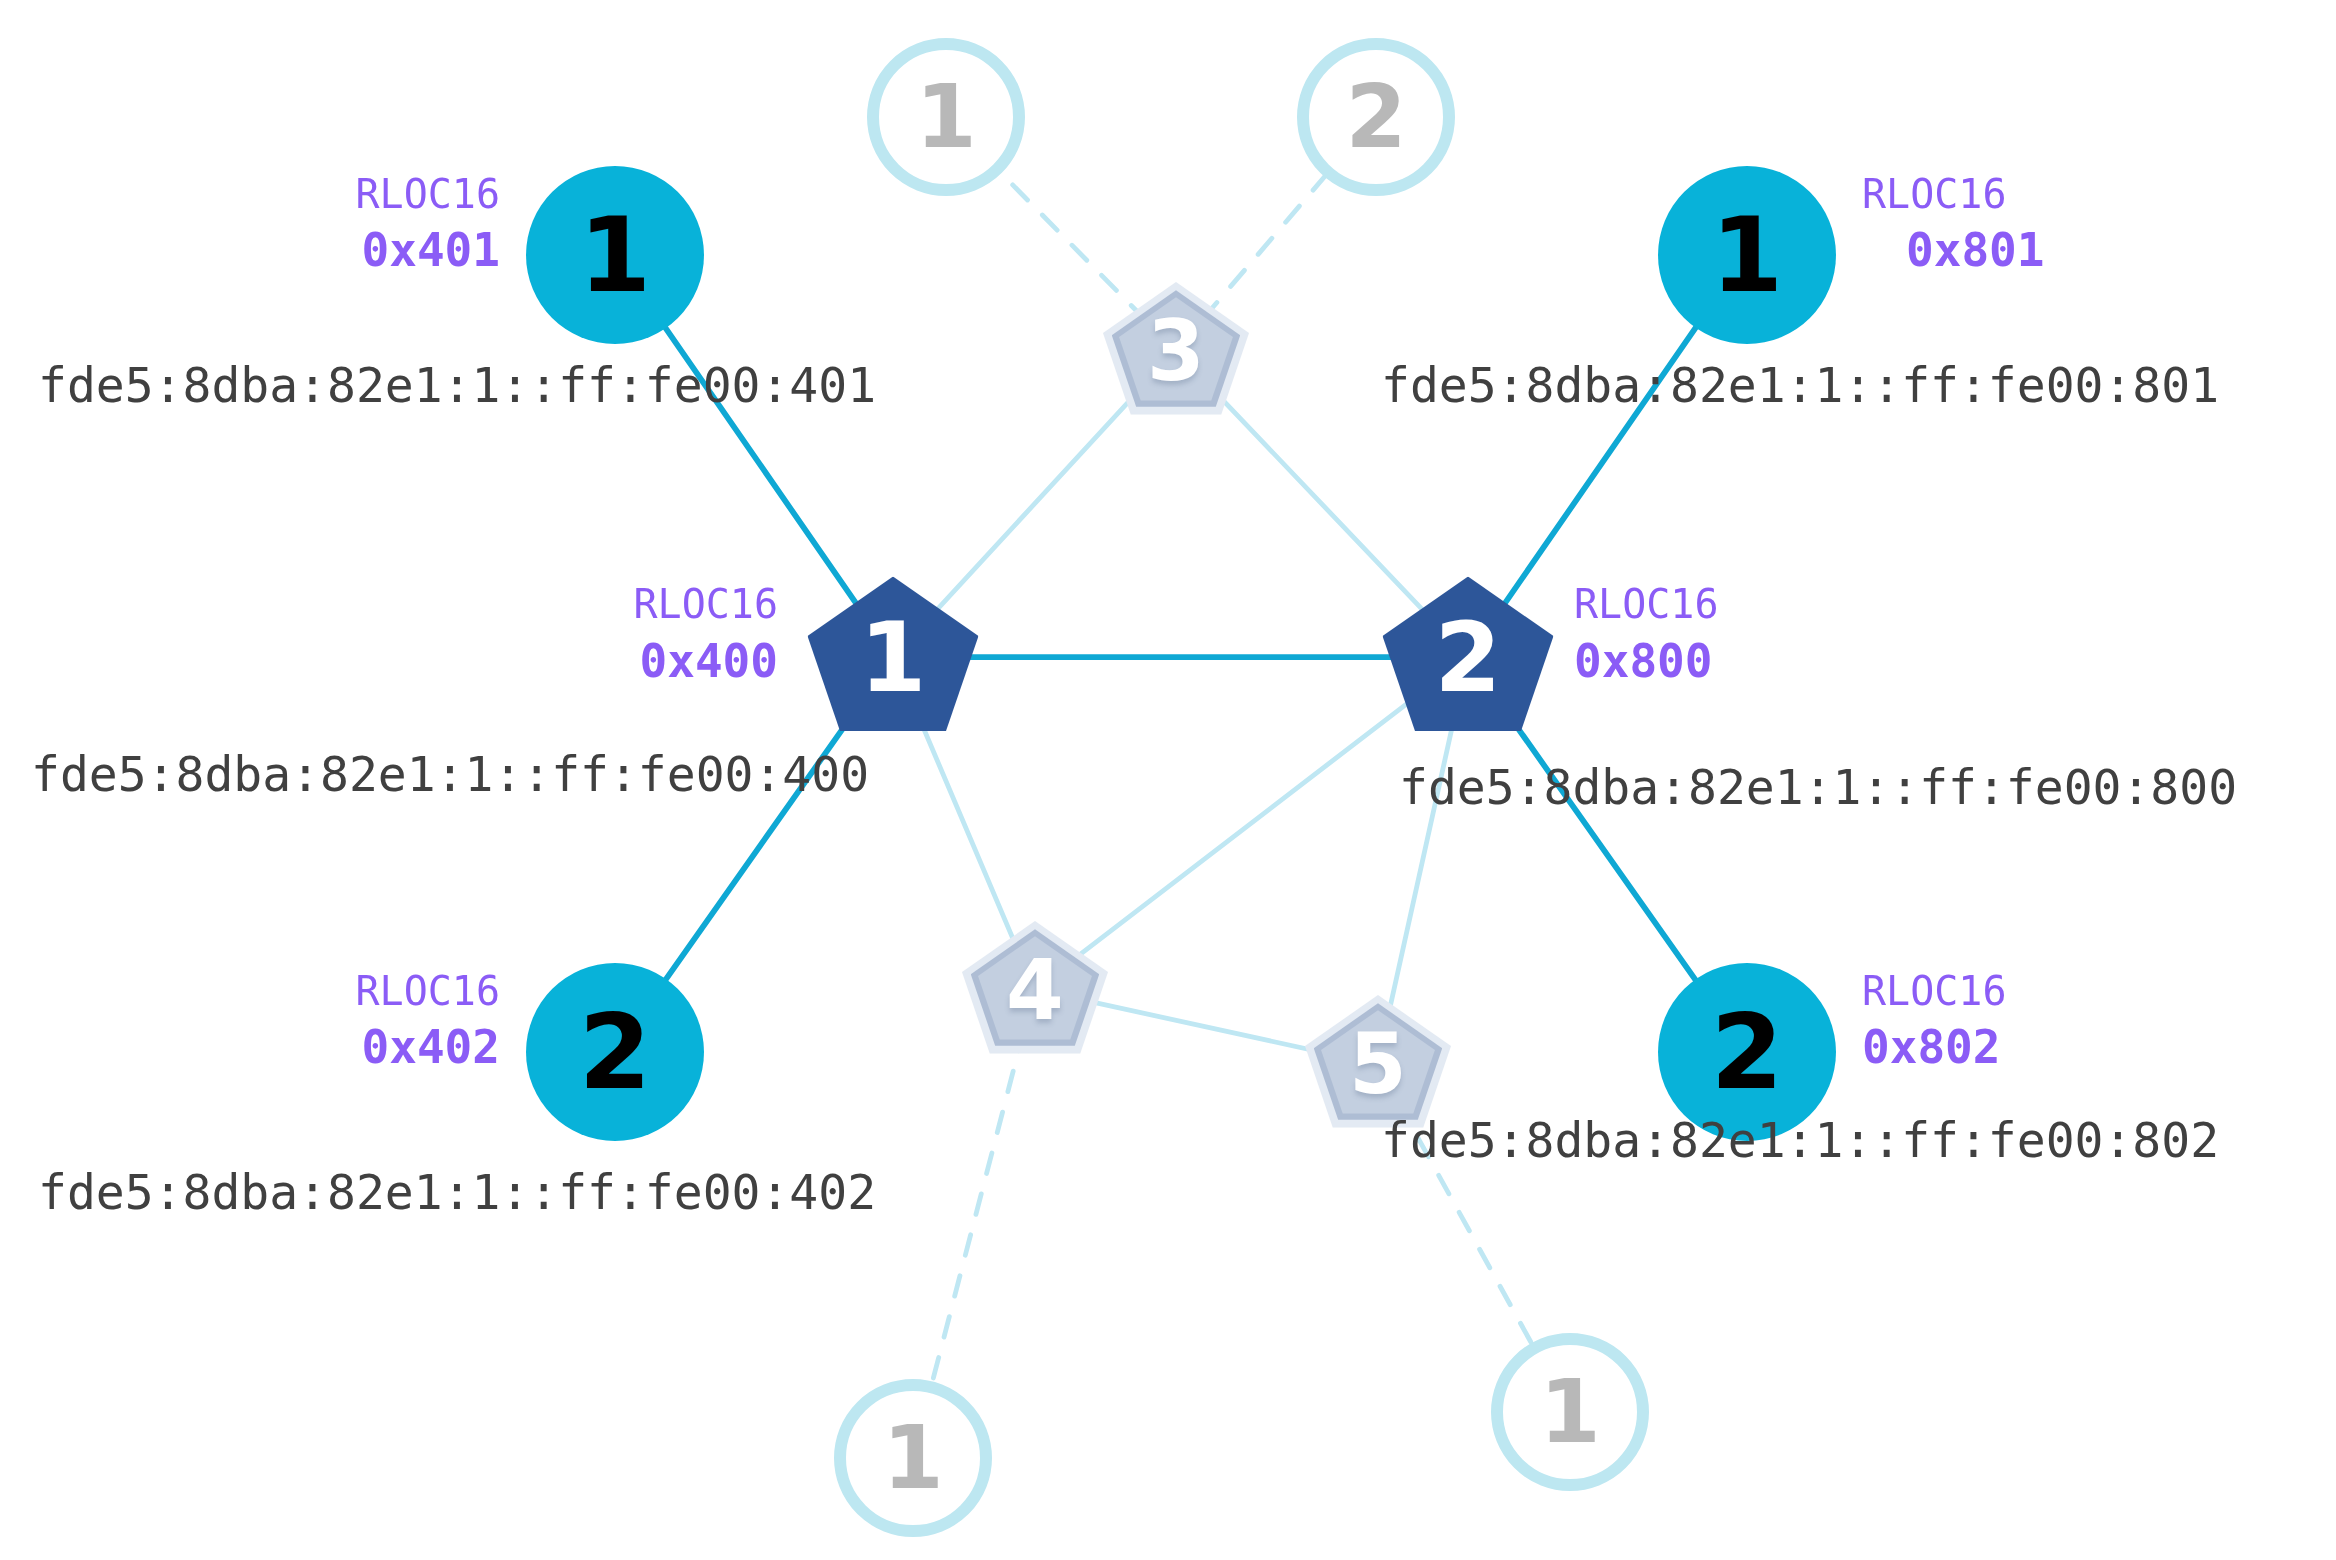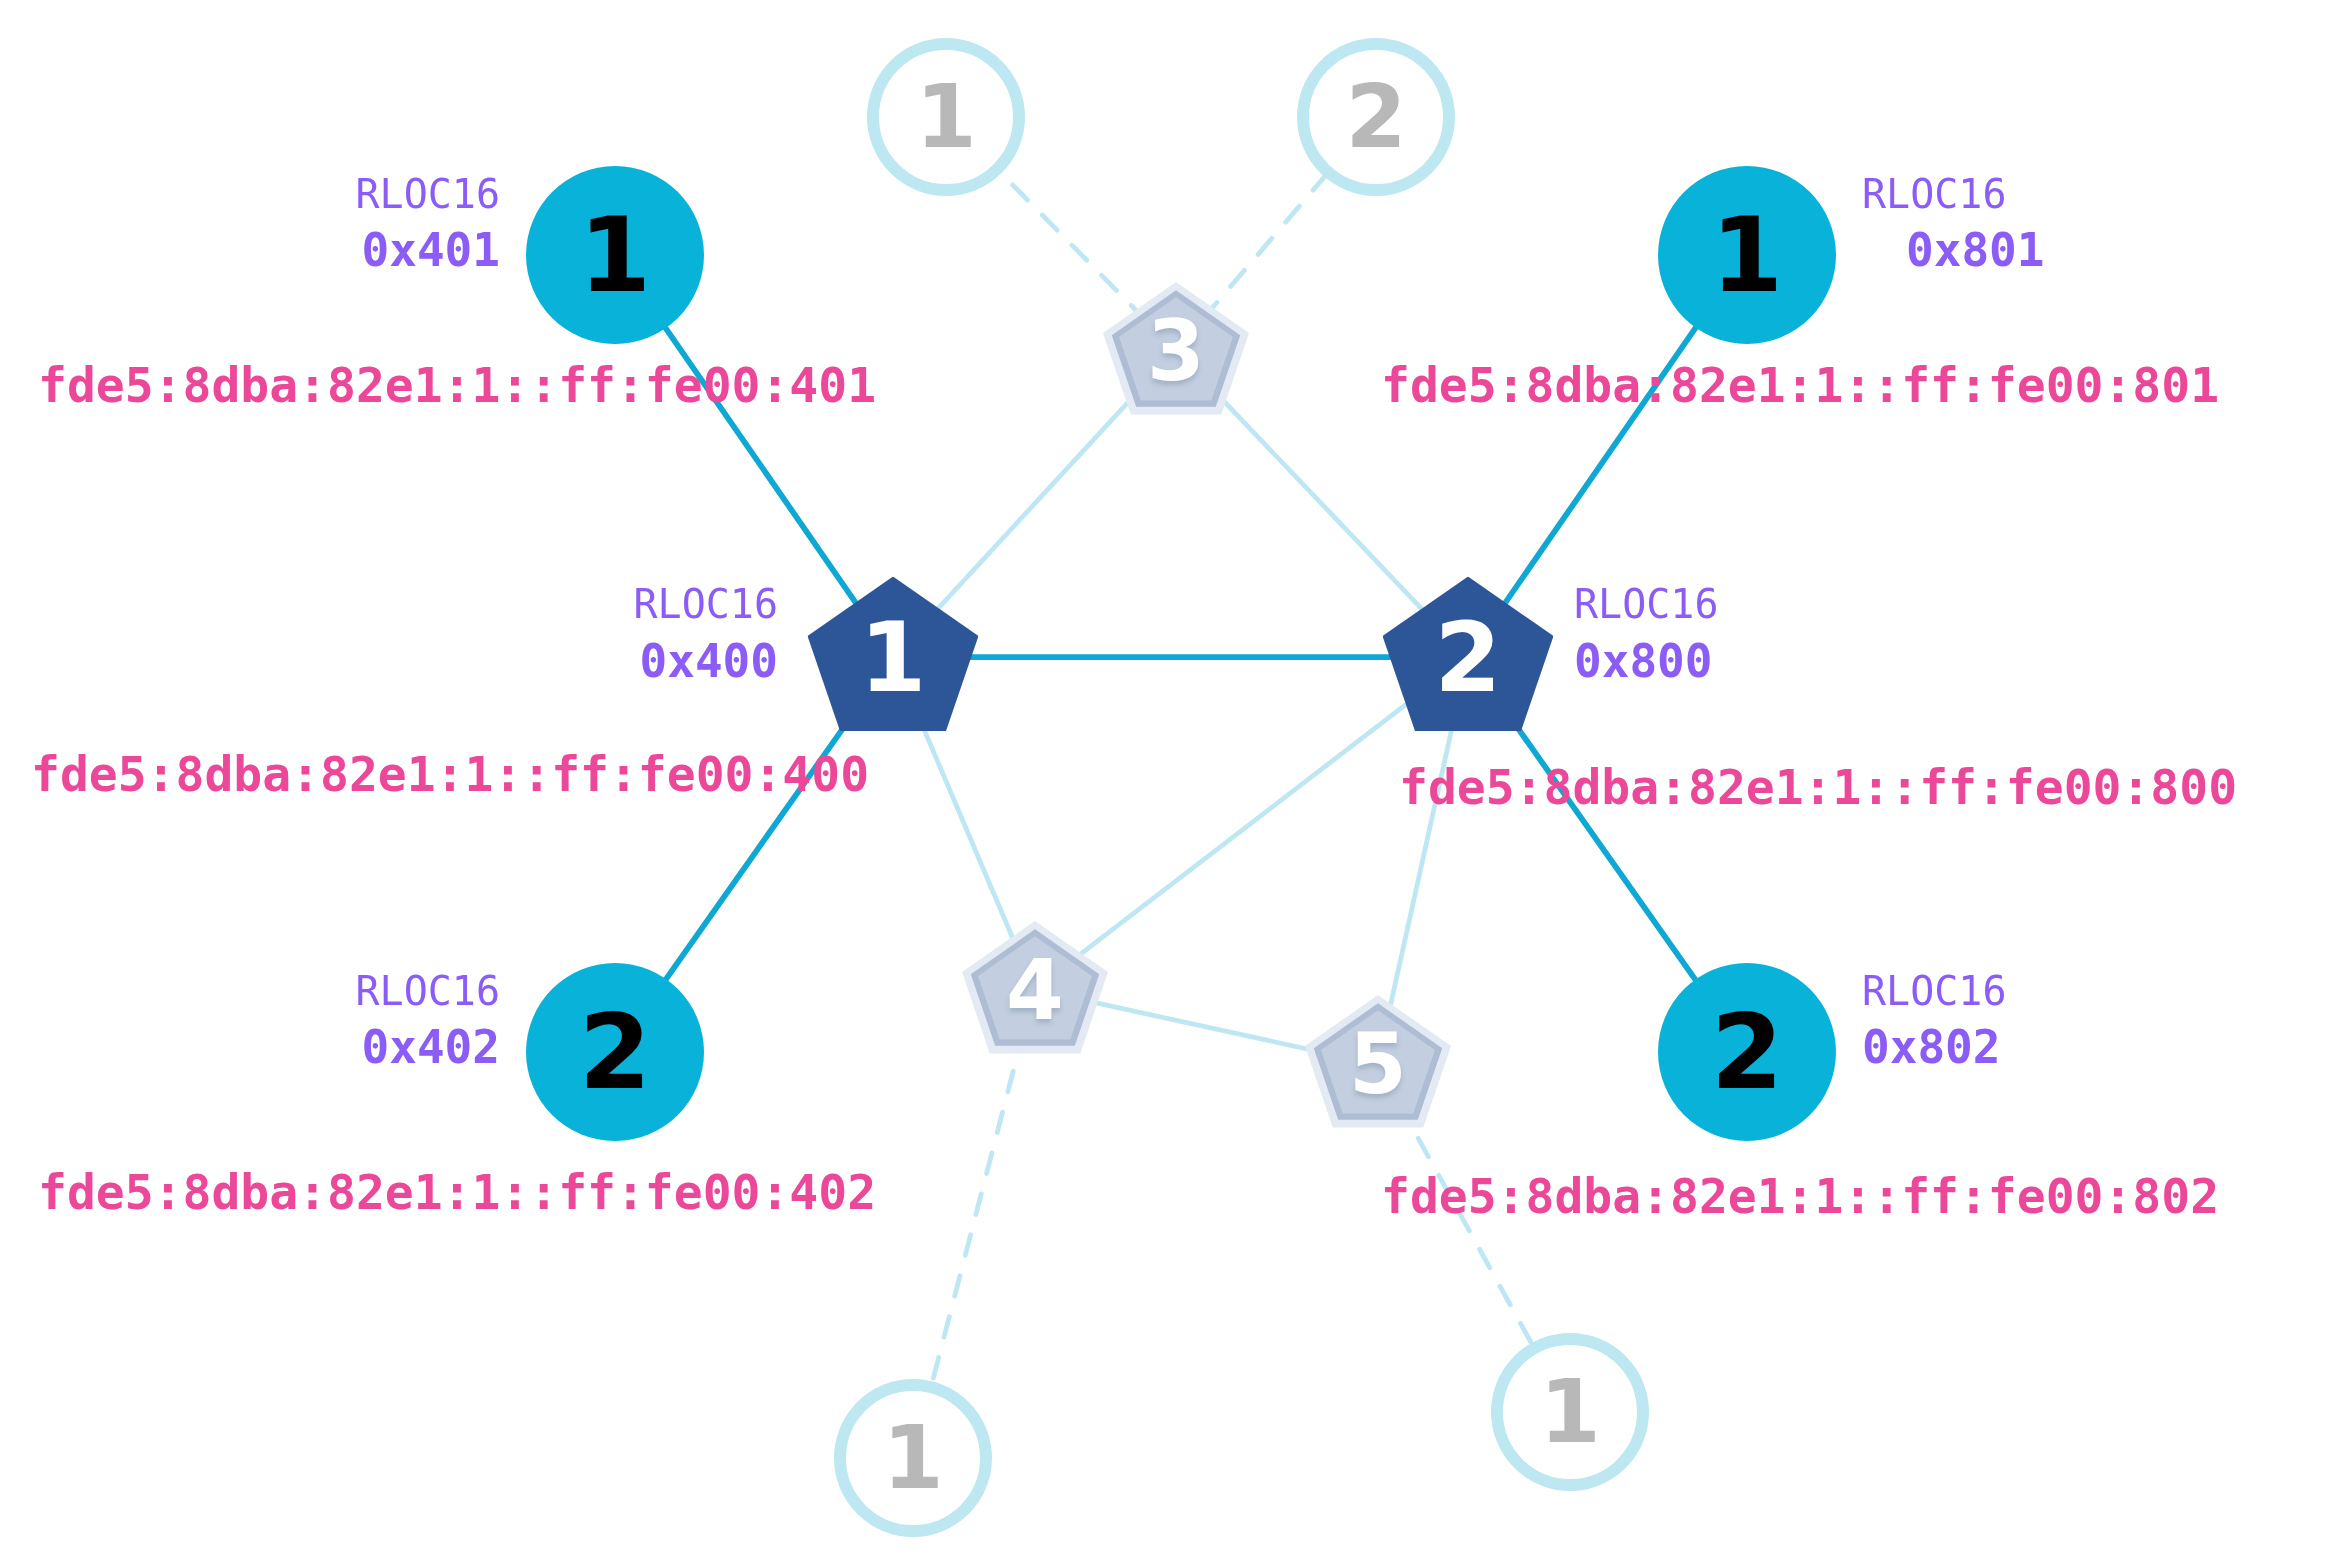--- a/index.html
+++ b/index.html
@@ -43,21 +43,21 @@
         background:#aebdd4;clip-path:polygon(50% 0%,100% 37%,81% 96%,19% 96%,0% 37%);}
   .ghost-pent .inner{position:absolute;left:11%;top:11%;width:78%;height:78%;z-index:3;
         background:#c3cfe0;clip-path:polygon(50% 0%,100% 37%,81% 96%,19% 96%,0% 37%);}
   .ghost-pent .glyph{color:#ffffff;font-size:83px;z-index:4;
         text-shadow:0 3.8px 4.8px rgba(90,110,140,0.30);}
 
   
   .lbl{position:absolute;color:#8b5cf6;white-space:pre;}
   .lbl-rloc16{font-size:40px;}
   .lbl-addr-val{font-size:46px;font-weight:bold;}
-  .lbl-ipv6{font-size:48px;color:#ec4899;font-weight:bold;}
+  .lbl-ipv6{font-size:48px;color:#404040;}
   .ta-right{transform:translateX(-100%);}
 </style>
 </head>
 <body>
 
 <div id="stage">
   <svg class="links" viewBox="0 0 2432 1624" xmlns="http://www.w3.org/2000/svg">
       <line x1="640" y1="265" x2="930" y2="684" stroke="#0fa8d4" stroke-width="6" stroke-linecap="round"></line>
       <line x1="640" y1="1095" x2="930" y2="684" stroke="#0fa8d4" stroke-width="6" stroke-linecap="round"></line>
       <line x1="1818" y1="265" x2="1528" y2="684" stroke="#0fa8d4" stroke-width="6" stroke-linecap="round"></line>
@@ -147,16 +147,16 @@
       <div class="lbl lbl-addr-val ta-right" style="left: 500px; top: 1020px;">0x402</div>
       <div class="lbl lbl-ipv6" style="left: 38px; top: 1164px;">fde5:8dba:82e1:1::ff:fe00:402</div>
       <div class="lbl lbl-rloc16" style="left: 1862px; top: 171px;">RLOC16</div>
       <div class="lbl lbl-addr-val" style="left: 1862px; top: 223px; margin-left: 44px;">0x801</div>
       <div class="lbl lbl-ipv6" style="left: 1381px; top: 357px;">fde5:8dba:82e1:1::ff:fe00:801</div>
       <div class="lbl lbl-rloc16" style="left: 1574px; top: 581px;">RLOC16</div>
       <div class="lbl lbl-addr-val" style="left: 1574px; top: 634px;">0x800</div>
       <div class="lbl lbl-ipv6" style="left: 1399px; top: 759px;">fde5:8dba:82e1:1::ff:fe00:800</div>
       <div class="lbl lbl-rloc16" style="left: 1862px; top: 968px;">RLOC16</div>
       <div class="lbl lbl-addr-val" style="left: 1862px; top: 1020px;">0x802</div>
-      <div class="lbl lbl-ipv6" style="left: 1381px; top: 1168px; text-align: right;">fde5:8dba:82e1:1::ff:fe00:802</div>
+      <div class="lbl lbl-ipv6" style="left: 1381px; top: 1112px; text-align: right;">fde5:8dba:82e1:1::ff:fe00:802</div>
     </div>
 </div>
 
 
 </body></html>

